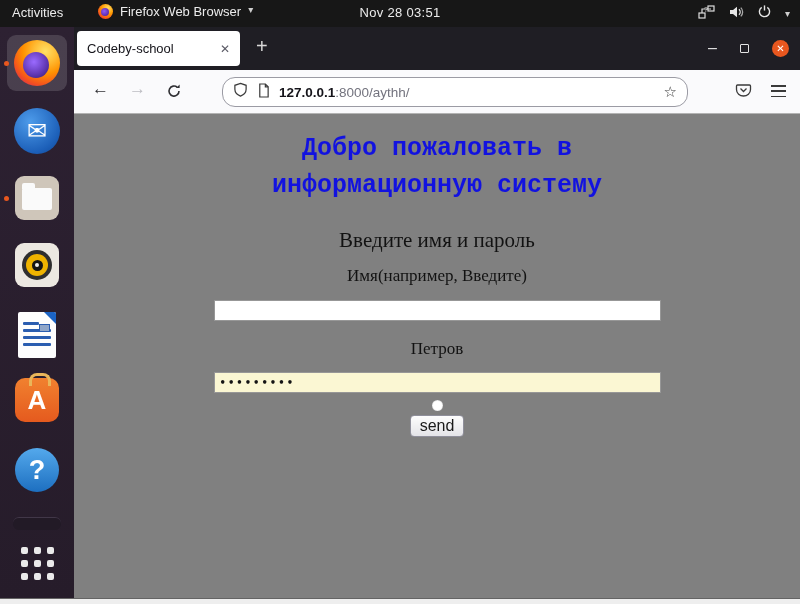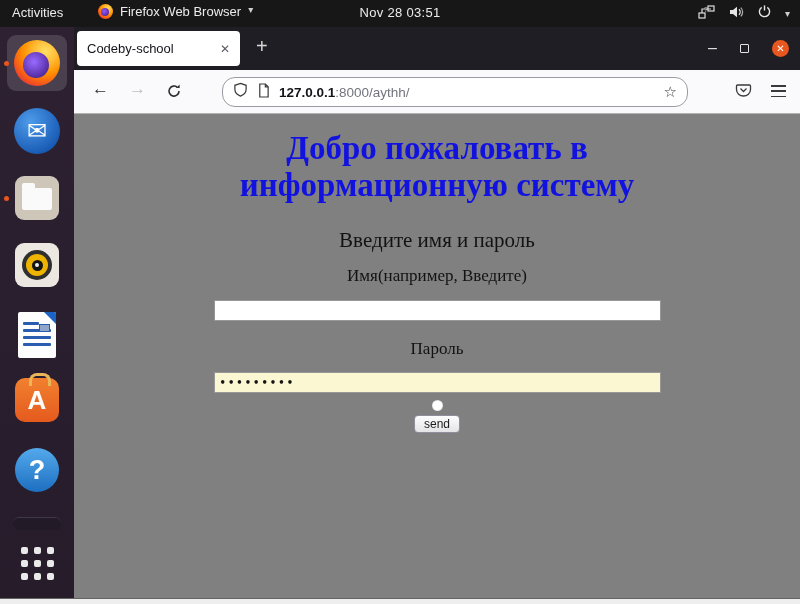--- a/index.html
+++ b/index.html
@@ -88,34 +88,34 @@
   .url-text { font-size:13.5px; color:#15141a; font-weight:bold; white-space:nowrap; }
   .url-path { font-size:13.5px; color:#73737e; font-weight:normal; }
   .star { margin-left:auto; font-size:15px; color:#3a3a3a; }
   .pocket { position:absolute; left:661px; top:13px; }
   .hamburger { position:absolute; right:14px; top:15px; display:flex; flex-direction:column; gap:3.5px; }
   .hamburger div { width:15px; height:1.8px; background:#3a3a3a; }
 
   
   .content { flex:1; background:#808080; text-align:center; overflow:hidden;
              font-family:"Liberation Serif", serif; color:#121212; }
-  .heading { margin-top:16px; font-size:33px; line-height:37px; font-weight:bold; color:#1212e0;
-             font-family:Liberation Serif, serif; }
+  .heading { margin-top:16px; font-size:25px; line-height:37px; font-weight:bold; color:#1212e0;
+             font-family:Liberation Mono, monospace; }
   .intro { margin-top:26px; font-size:21px; line-height:20px; }
   .fld-label { margin-top:16px; font-size:17px; line-height:20px; }
   .pwd-label { margin-top:18px; }
   .txt-input { display:block; margin:14px auto 0; width:447px; height:21px; border:1px solid #979797;
                background:#fff; outline:none; }
   .pwd-input { margin-top:13px; background:#fbf7d3; font:bold 10px "DejaVu Sans", sans-serif;
                letter-spacing:2px; padding:0 5px; color:#141414; }
   .radio-row { margin-top:7px; display:flex; justify-content:center; align-items:center; gap:4px;
                font-size:17px; line-height:18px; }
   .radio-row + .radio-row { margin-top:0; }
   .radio-dot { width:11px; height:11px; border-radius:50%; background:#fff; box-shadow:inset 0 0 1px #888; }
-  .send-btn { margin-top:4px; font-family:"Liberation Sans", sans-serif; font-size:12px; color:#1a1a1a;
+  .send-btn { margin-top:4px; font-family:"Liberation Sans", sans-serif; font-size:16px; color:#1a1a1a;
               background:linear-gradient(#fdfdfd,#e4e4e8); border:1px solid #8f8f9b; border-radius:4px;
               padding:1px 9px; }
 
   .bottom-strip { position:absolute; left:0; bottom:0; width:800px; height:6px; background:#eeeeee;
                   border-top:1px solid #646464; }
 </style>
 </head>
 <body>
 
 <div id="screen">
@@ -271,21 +271,21 @@
     </div>
 
     <div class="content">
       <h1 class="heading">
         <div>Добро пожаловать в</div>
         <div>информационную систему</div>
       </h1>
       <div class="intro">Введите имя и пароль</div>
       <div class="fld-label">Имя(например, Введите)</div>
       <input class="txt-input" type="text" value="" style="">
-      <div class="fld-label pwd-label">Пароль</div>
+      <div class="fld-label pwd-label">Петров</div>
       <input class="txt-input pwd-input" type="text" readonly="" value="•••••••••" style="">
       <div class="radio-row">
         <span class="radio-dot"></span>
       </div>
       <button class="send-btn">send</button>
     </div>
   </div>
 
   <div class="bottom-strip"></div>
 </div>

